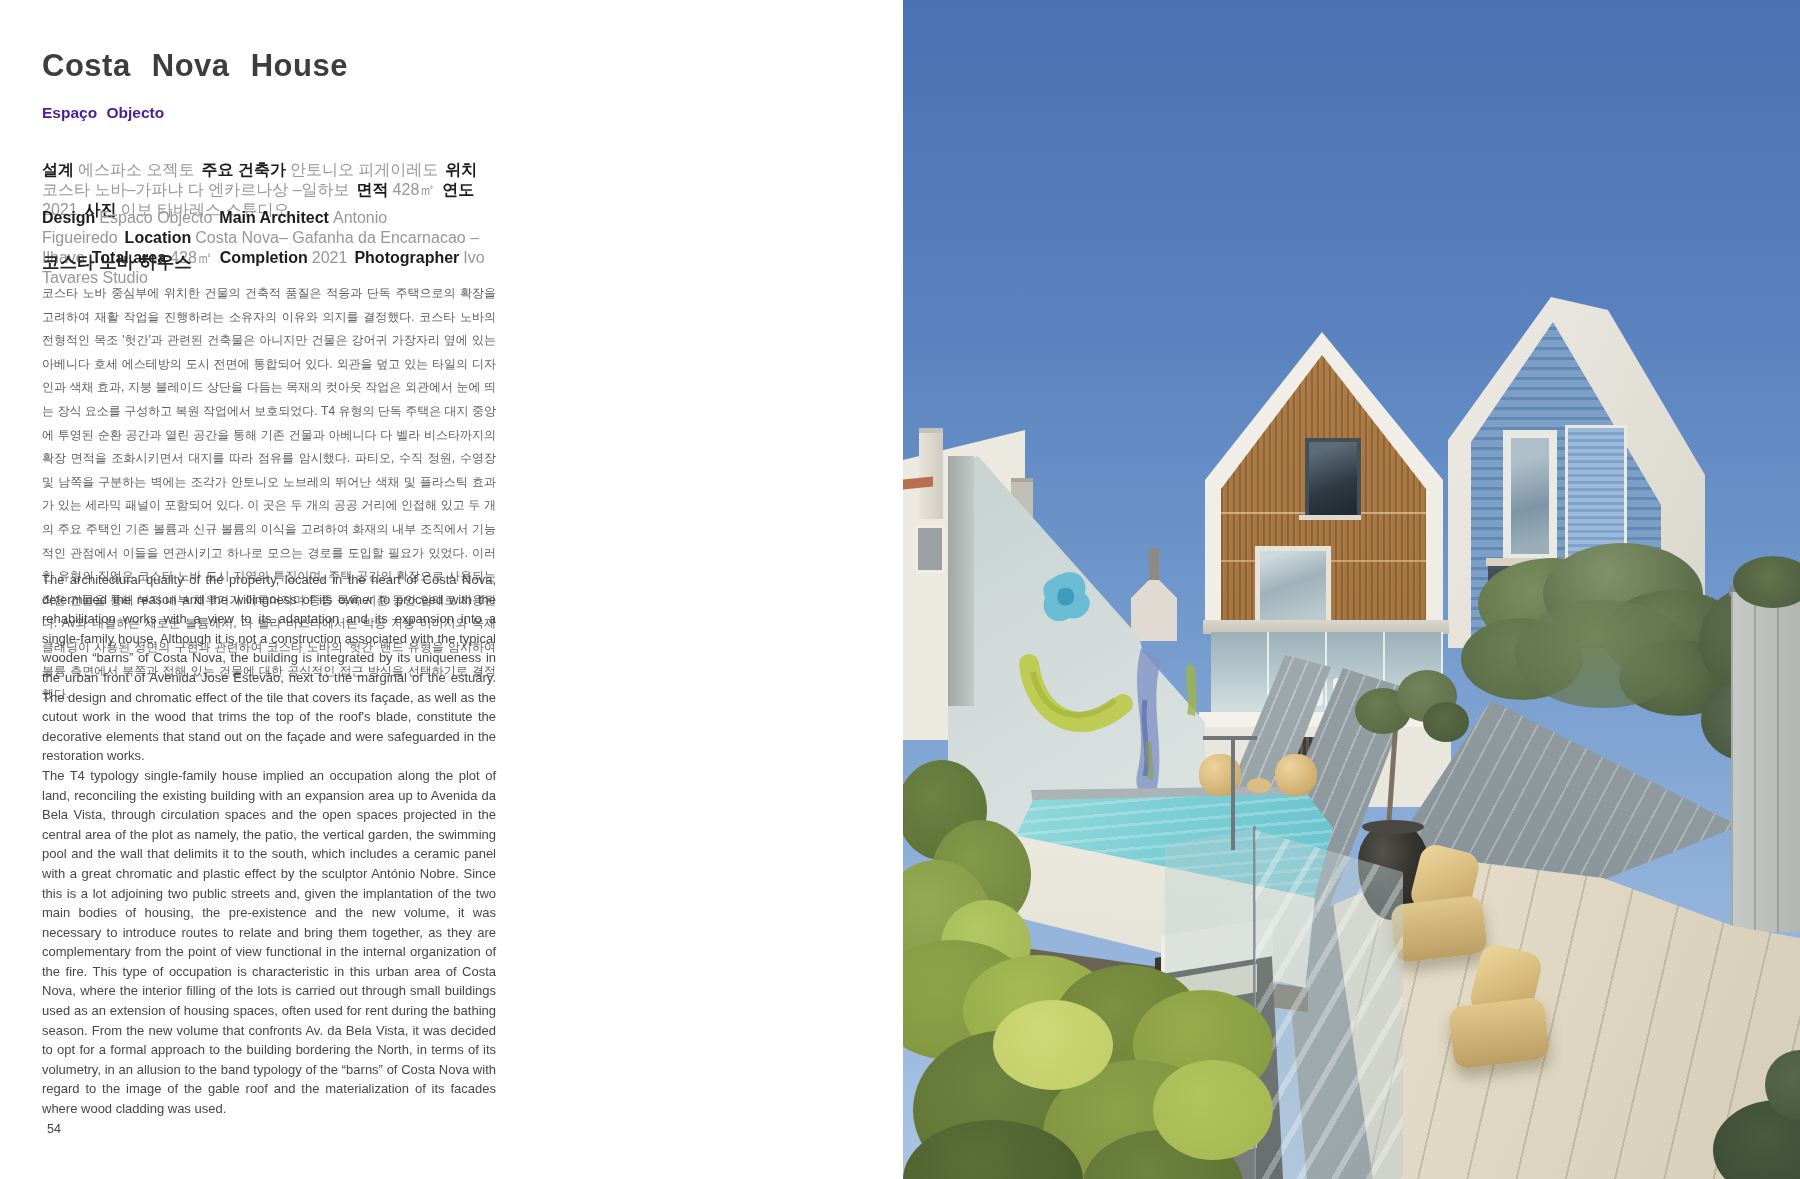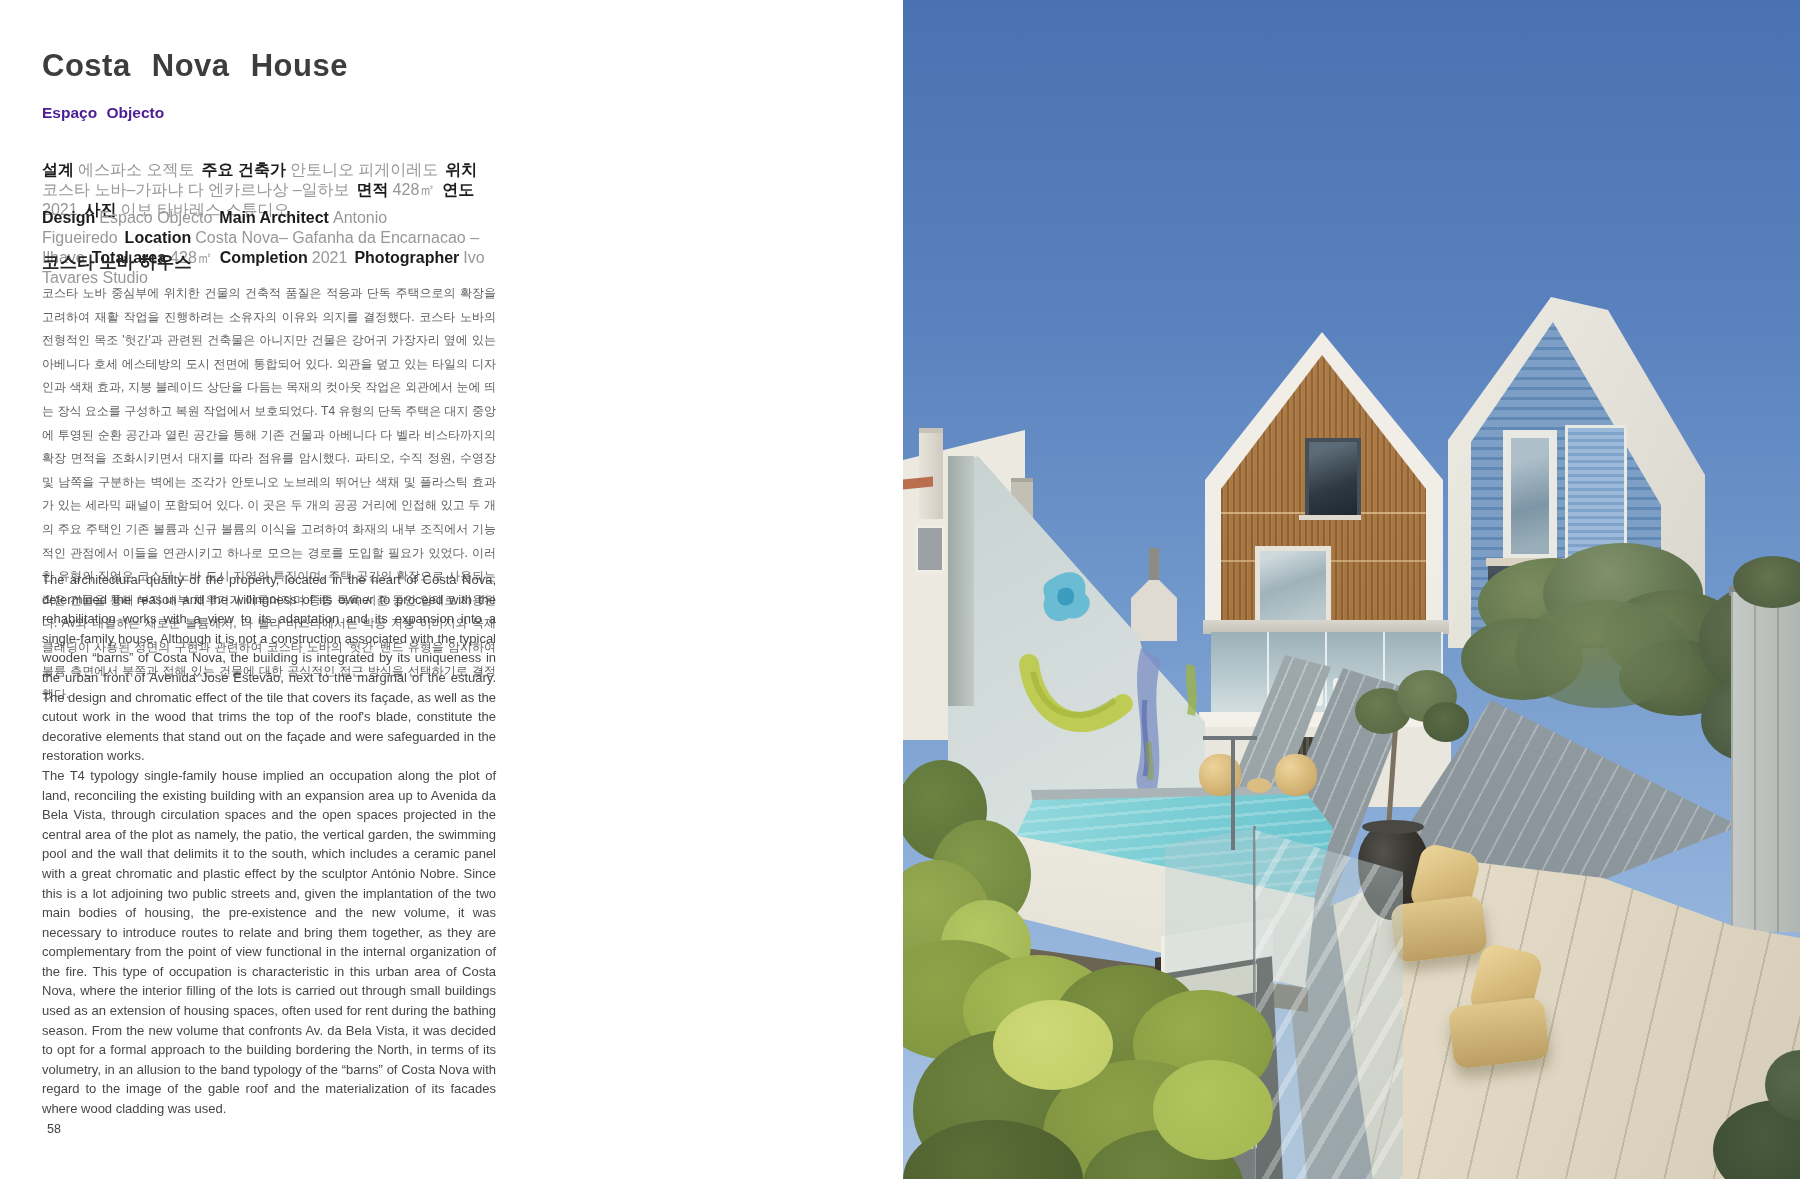--- a/index.html
+++ b/index.html
@@ -236,21 +236,21 @@
   <p class="credits credits-ko"><span class="cl">설계</span><span class="cv">에스파소 오젝토</span><span class="cl">주요 건축가</span><span class="cv">안토니오 피게이레도</span><span class="cl">위치</span><span class="cv">코스타 노바–가파냐 다 엔카르나상 –일하보</span><span class="cl">면적</span><span class="cv">428㎡</span><span class="cl">연도</span><span class="cv">2021</span><span class="cl">사진</span><span class="cv">이보 타바레스 스튜디오</span></p>
 
   <p class="credits credits-en"><span class="cl">Design</span><span class="cv">Espaco Objecto</span><span class="cl">Main Architect</span><span class="cv">Antonio Figueiredo</span><span class="cl">Location</span><span class="cv">Costa Nova– Gafanha da Encarnacao –Ilhavo</span><span class="cl">Total area</span><span class="cv">428㎡</span><span class="cl">Completion</span><span class="cv">2021</span><span class="cl">Photographer</span><span class="cv">Ivo Tavares Studio</span></p>
 
   <h3 class="heading-ko">코스타 노바 하우스</h3>
   <p class="body-ko">코스타 노바 중심부에 위치한 건물의 건축적 품질은 적응과 단독 주택으로의 확장을 고려하여 재활 작업을 진행하려는 소유자의 이유와 의지를 결정했다. 코스타 노바의 전형적인 목조 '헛간'과 관련된 건축물은 아니지만 건물은 강어귀 가장자리 옆에 있는 아베니다 호세 에스테방의 도시 전면에 통합되어 있다. 외관을 덮고 있는 타일의 디자인과 색채 효과, 지붕 블레이드 상단을 다듬는 목재의 컷아웃 작업은 외관에서 눈에 띄는 장식 요소를 구성하고 복원 작업에서 보호되었다. T4 유형의 단독 주택은 대지 중앙에 투영된 순환 공간과 열린 공간을 통해 기존 건물과 아베니다 다 벨라 비스타까지의 확장 면적을 조화시키면서 대지를 따라 점유를 암시했다. 파티오, 수직 정원, 수영장 및 남쪽을 구분하는 벽에는 조각가 안토니오 노브레의 뛰어난 색채 및 플라스틱 효과가 있는 세라믹 패널이 포함되어 있다. 이 곳은 두 개의 공공 거리에 인접해 있고 두 개의 주요 주택인 기존 볼륨과 신규 볼륨의 이식을 고려하여 화재의 내부 조직에서 기능적인 관점에서 이들을 연관시키고 하나로 모으는 경로를 도입할 필요가 있었다.  이러한 유형의 직업은 코스타 노바 도시 지역의 특징이며, 주택 공간의 확장으로 사용되는 작은 건물을 통해 부지 내부 채우기가 이루어지며 종종 목욕 시즌 동안 임대로 사용된다. Av와 대결하는 새로운 볼륨에서, 다 벨라 비스타에서는 박공 지붕 이미지와 목재 클래딩이 사용된 정면의 구현과 관련하여 코스타 노바의 '헛간' 밴드 유형을 암시하여 볼륨 측면에서 북쪽과 접해 있는 건물에 대한 공식적인 접근 방식을 선택하기로 결정했다.</p>
   <div class="body-en">
     <p>The architectural quality of the property, located in the heart of Costa Nova, determined the reason and the willingness of its owner to proceed with the rehabilitation works with a view to its adaptation and its expansion into a single-family house. Although it is not a construction associated with the typical wooden “barns” of Costa Nova, the building is integrated by its uniqueness in the urban front of Avenida José Estevão, next to the marginal of the estuary. The design and chromatic effect of the tile that covers its façade, as well as the cutout work in the wood that trims the top of the roof's blade, constitute the decorative elements that stand out on the façade and were safeguarded in the restoration works.</p>
     <p>The T4 typology single-family house implied an occupation along the plot of land, reconciling the existing building with an expansion area up to Avenida da Bela Vista, through circulation spaces and the open spaces projected in the central area of the plot as namely, the patio, the vertical garden, the swimming pool and the wall that delimits it to the south, which includes a ceramic panel with a great chromatic and plastic effect by the sculptor António Nobre. Since this is a lot adjoining two public streets and, given the implantation of the two main bodies of housing, the pre-existence and the new volume, it was necessary to introduce routes to relate and bring them together, as they are complementary from the point of view functional in the internal organization of the fire. This type of occupation is characteristic in this urban area of Costa Nova, where the interior filling of the lots is carried out through small buildings used as an extension of housing spaces, often used for rent during the bathing season. From the new volume that confronts Av. da Bela Vista, it was decided to opt for a formal approach to the building bordering the North, in terms of its volumetry, in an allusion to the band typology of the “barns” of Costa Nova with regard to the image of the gable roof and the materialization of its facades where wood cladding was used.</p>
   </div>
-  <div class="page-num">58</div>
+  <div class="page-num">54</div>
 </div>
 
 <div class="ph" title="Exterior view of Costa Nova House: two gabled volumes (vertical wood-slat cladding and blue horizontal siding) under a clear blue sky, a mural wall with colorful ceramic panel marks, swimming pool with beige poufs, gray standing-seam metal roofs, floating stairs with glass balustrade, terrace with beige lounge chairs, black planter pot, olive tree and vertical garden foliage">
   <div class="sky"></div>
 
   <div class="neighbor-building"></div>
   <div class="neighbor-window"></div>
   <div class="chimney-a"></div>
   <div class="chimney-b"></div>
   <div class="terracotta-roof"></div>

